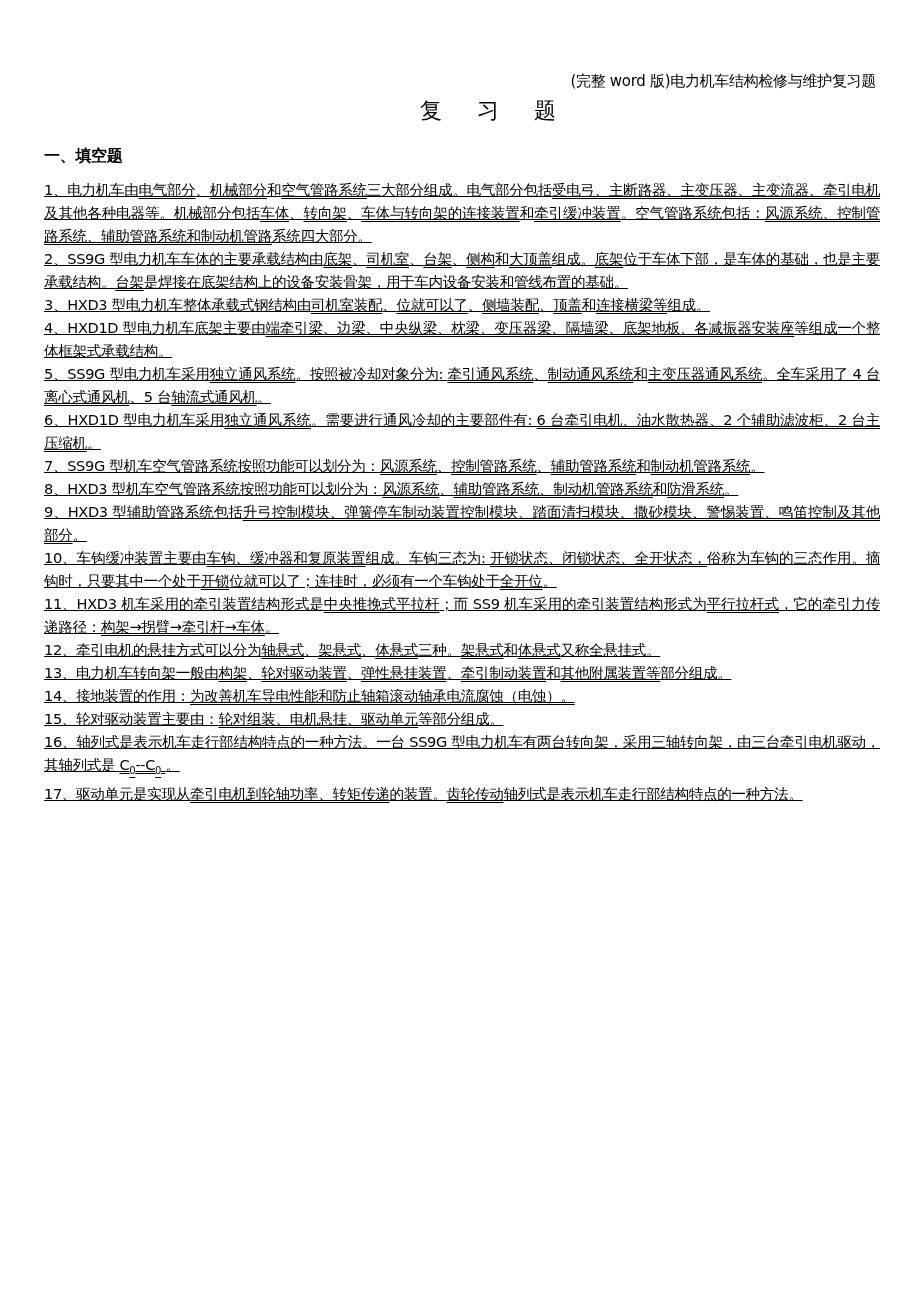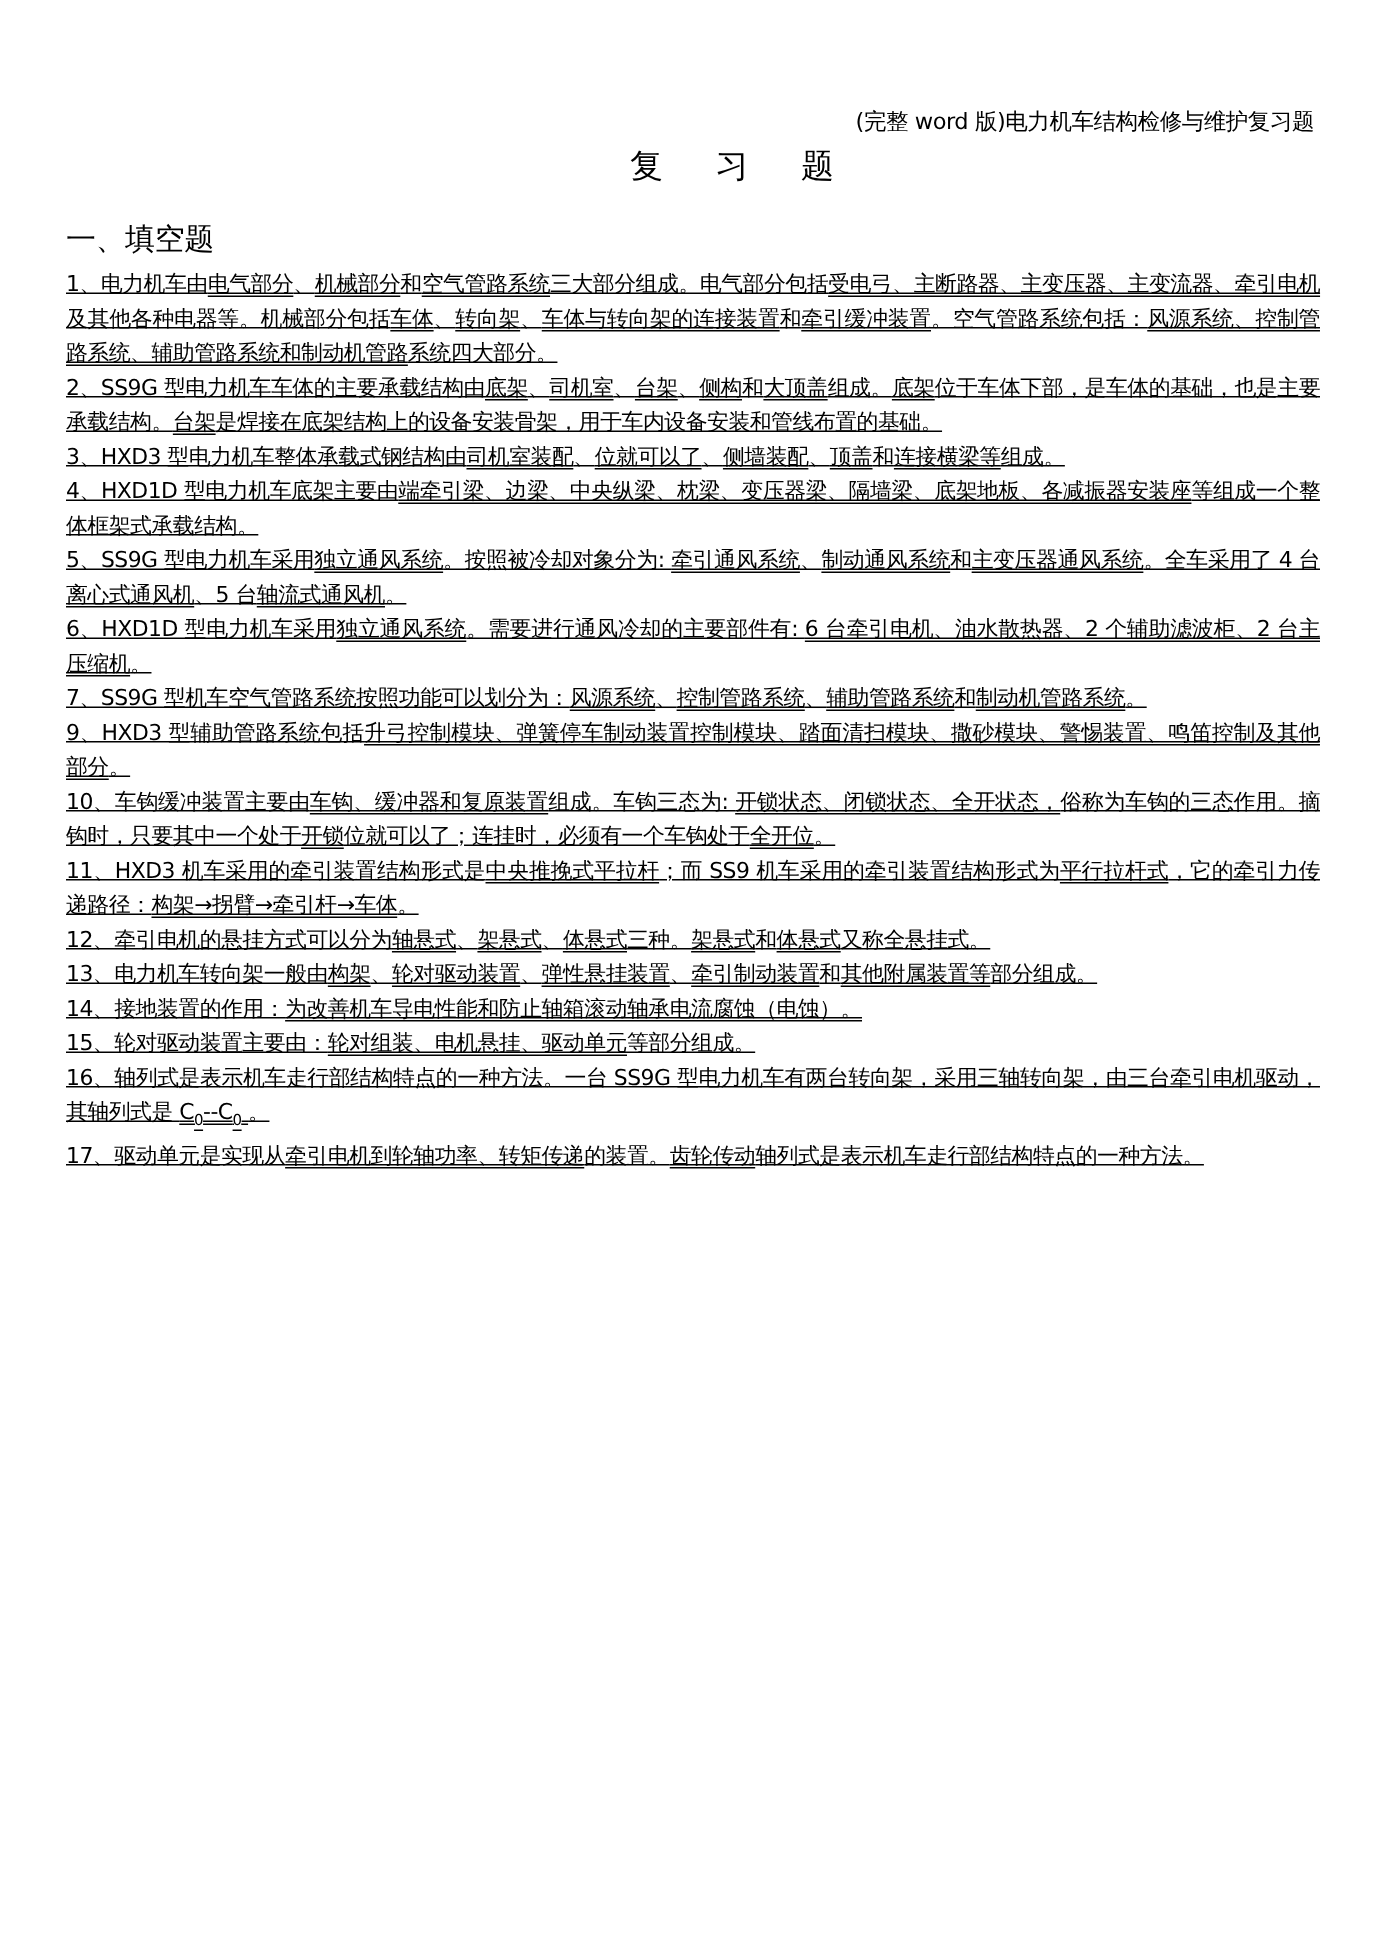--- a/index.html
+++ b/index.html
@@ -2,41 +2,42 @@
 <html><head>
 <meta charset="utf-8">
 <style>
   html, body { margin: 0; padding: 0; background: #ffffff; }
   body { width: 920px; height: 1302px; overflow: hidden; position: relative;
          font-family: "DejaVu Sans", "Liberation Sans", sans-serif; color: #000; }
   .page { position: absolute; left: 0; top: 0; width: 920px; height: 1302px; }
   .header-title { position: absolute; right: 44px; top: 72px; font-size: 15px; letter-spacing: -0.3px; }
   .doc-title { position: absolute; left: 0; width: 920px; top: 96px; text-align: center;
                font-size: 22px; letter-spacing: 14px; text-indent: 14px; font-family: "DejaVu Serif", "Liberation Serif", serif; padding-left: 28px; }
-  .section-heading { position: absolute; left: 44px; top: 146px; font-size: 20px; font-weight: normal; letter-spacing: -0.3px; }
+  .section-heading { position: absolute; left: 44px; top: 146px; font-size: 16px; font-weight: bold; letter-spacing: -0.3px; }
   .questions { position: absolute; left: 44px; top: 178px; width: 836px; }
   .q { font-size: 14.6px; line-height: 23px; letter-spacing: -0.35px; margin: 0; white-space: normal; word-break: break-all; text-align: justify; text-decoration: underline; }
   .u { text-decoration: underline; text-underline-offset: 3px; text-decoration-thickness: 1px; }
   sub { font-size: 10px; }
 </style>
 </head>
 <body>
 
 <div class="page">
   <div class="header-title">(完整 word 版)电力机车结构检修与维护复习题</div>
   <div class="doc-title">复 习 题</div>
   <div class="section-heading">一、填空题</div>
   <div class="questions" id="questions">
       <p class="q"><span>1、电力机车由</span><span class="u">电气部分</span><span>、</span><span class="u">机械部分</span><span>和</span><span class="u">空气管路系统</span><span>三大部分组成。电气部分包括</span><span class="u">受电弓、主断路器、主变压器、主变流器、牵引电机</span><span>及其他各种电器等。机械部分包括</span><span class="u">车体</span><span>、</span><span class="u">转向架</span><span>、</span><span class="u">车体与转向架的连接装置</span><span>和</span><span class="u">牵引缓冲装置</span><span>。空气管路系统包括：</span><span class="u">风源系统、控制管路系统、辅助管路系统和制动机管路</span><span>系统四大部分。</span></p>
       <p class="q"><span>2、SS9G 型电力机车车体的主要承载结构由</span><span class="u">底架</span><span>、</span><span class="u">司机室</span><span>、</span><span class="u">台架</span><span>、</span><span class="u">侧构</span><span>和</span><span class="u">大顶盖</span><span>组成。</span><span class="u">底架</span><span>位于车体下部，是车体的基础，也是主要承载结构。</span><span class="u">台架</span><span>是焊接在底架结构上的设备安装骨架，用于车内设备安装和管线布置的基础。</span></p>
       <p class="q"><span>3、HXD3 型电力机车整体承载式钢结构由</span><span class="u">司机室装配</span><span>、</span><span class="u">位就可以了</span><span>、</span><span class="u">侧墙装配</span><span>、</span><span class="u">顶盖</span><span>和</span><span class="u">连接横梁等</span><span>组成。</span></p>
       <p class="q"><span>4、HXD1D 型电力机车底架主要由</span><span class="u">端牵引梁、边梁、中央纵梁、枕梁、变压器梁、隔墙梁、底架地板、各减振器安装座</span><span>等组成一个整体框架式承载结构。</span></p>
       <p class="q"><span>5、SS9G 型电力机车采用</span><span class="u">独立通风系统</span><span>。按照被冷却对象分为: </span><span class="u">牵引通风系统</span><span>、</span><span class="u">制动通风系统</span><span>和</span><span class="u">主变压器通风系统</span><span>。全车采用了 4 台</span><span class="u">离心式通风机</span><span>、5 台</span><span class="u">轴流式通风机</span><span>。</span></p>
       <p class="q"><span>6、HXD1D 型电力机车采用</span><span class="u">独立通风系统</span><span>。需要进行通风冷却的主要部件有: </span><span class="u">6 台牵引电机、油水散热器、2 个辅助滤波柜、2 台主压缩机</span><span>。</span></p>
       <p class="q"><span>7、SS9G 型机车空气管路系统按照功能可以划分为：</span><span class="u">风源系统</span><span>、</span><span class="u">控制管路系统</span><span>、</span><span class="u">辅助管路系统</span><span>和</span><span class="u">制动机管路系统</span><span>。</span></p>
+      <p class="q"><span>8、HXD3 型机车空气管路系统按照功能可以划分为：</span><span class="u">风源系统</span><span>、</span><span class="u">辅助管路系统、制动机管路系统</span><span>和</span><span class="u">防滑系统</span><span>。</span></p>
       <p class="q"><span>9、HXD3 型辅助管路系统包括</span><span class="u">升弓控制模块、弹簧停车制动装置控制模块、踏面清扫模块、撒砂模块、警惕装置、鸣笛控制及其他部分</span><span>。</span></p>
       <p class="q"><span>10、车钩缓冲装置主要由</span><span class="u">车钩、缓冲器和复原装置</span><span>组成。车钩三态为: </span><span class="u">开锁状态、闭锁状态、全开状态，</span><span>俗称为车钩的三态作用。摘钩时，只要其中一个处于</span><span class="u">开锁</span><span>位就可以了；连挂时，必须有一个车钩处于</span><span class="u">全开位</span><span>。</span></p>
       <p class="q"><span>11、HXD3 机车采用的牵引装置结构形式是</span><span class="u">中央推挽式平拉杆</span><span>；而 SS9 机车采用的牵引装置结构形式为</span><span class="u">平行拉杆式</span><span>，它的牵引力传递路径：</span><span class="u">构架→拐臂→牵引杆→车体</span><span>。</span></p>
       <p class="q"><span>12、牵引电机的悬挂方式可以分为</span><span class="u">轴悬式</span><span>、</span><span class="u">架悬式</span><span>、</span><span class="u">体悬式</span><span>三种。</span><span class="u">架悬式</span><span>和</span><span class="u">体悬式</span><span>又称全悬挂式。</span></p>
       <p class="q"><span>13、电力机车转向架一般由</span><span class="u">构架</span><span>、</span><span class="u">轮对驱动装置</span><span>、</span><span class="u">弹性悬挂装置</span><span>、</span><span class="u">牵引制动装置</span><span>和</span><span class="u">其他附属装置等</span><span>部分组成。</span></p>
       <p class="q"><span>14、接地装置的作用：</span><span class="u">为改善机车导电性能和防止轴箱滚动轴承电流腐蚀（电蚀）。 </span></p>
       <p class="q"><span>15、轮对驱动装置主要由：</span><span class="u">轮对组装、电机悬挂、驱动单元</span><span>等部分组成。</span></p>
       <p class="q"><span>16、轴列式是表示机车走行部结构特点的一种方法。一台 SS9G 型电力机车有两台转向架，采用三轴转向架，由三台牵引电机驱动，其轴列式是 </span><span class="u">  C</span><span class="u"><sub class="u">0</sub></span><span class="u">--C</span><span class="u"><sub class="u">0</sub></span><span class="u"> </span><span>。</span></p>
       <p class="q"><span>17、驱动单元是实现从</span><span class="u">牵引电机到轮轴功率、转矩传递</span><span>的装置。</span><span class="u">齿轮传动</span><span>轴列式是表示机车走行部结构特点的一种方法。</span></p>
     </div>

